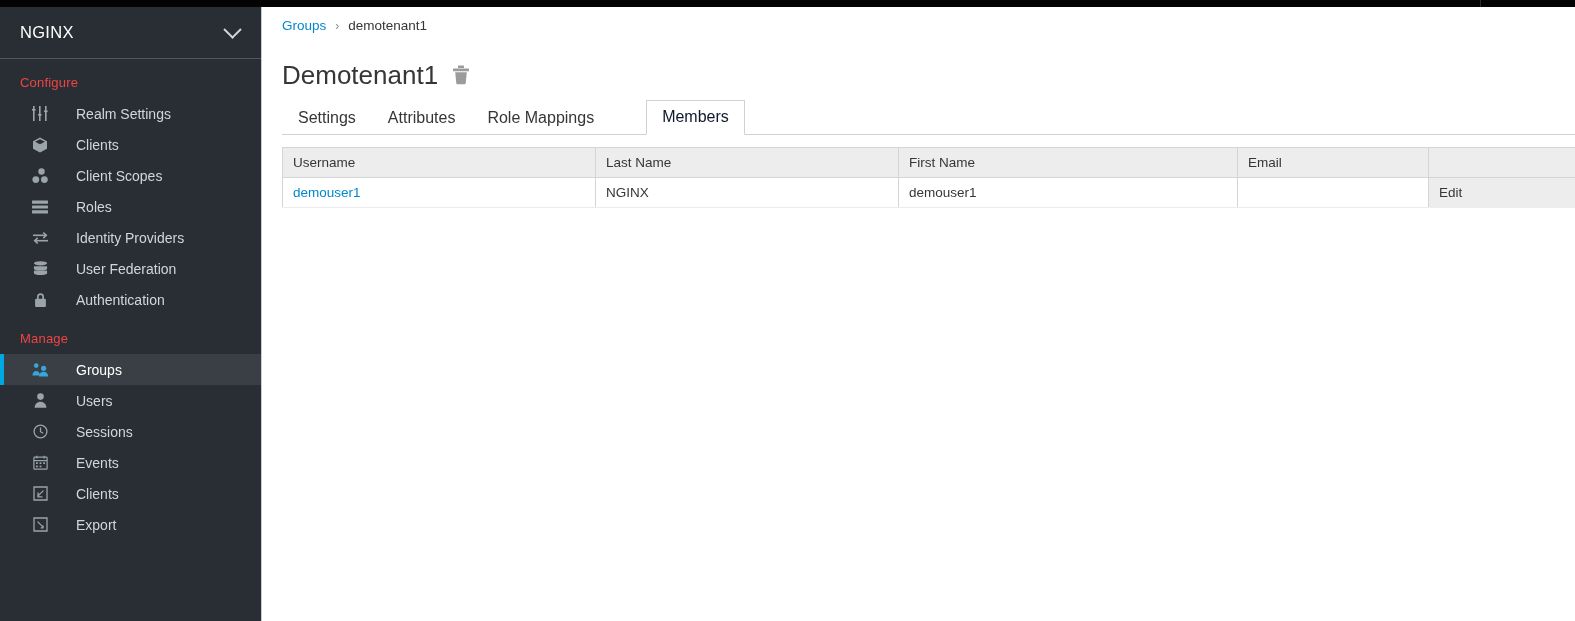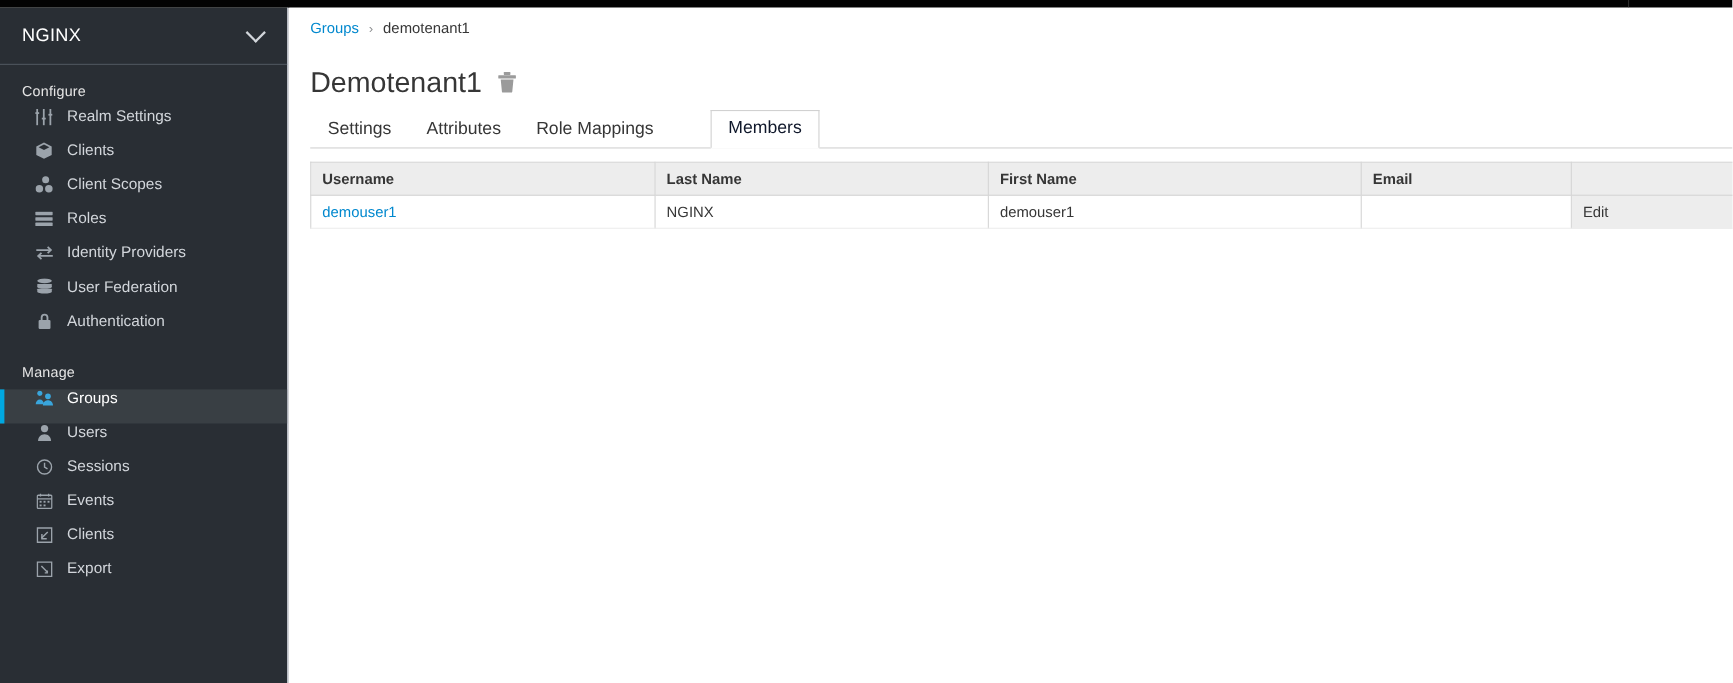--- a/index.html
+++ b/index.html
@@ -59,34 +59,35 @@
   .chevron-down {
     width: 11px; height: 11px;
     border-right: 2px solid #d2d6db;
     border-bottom: 2px solid #d2d6db;
     transform: rotate(45deg) translate(-2px,-2px);
     margin-right: 4px;
   }
 
   .nav-section-title {
     font-size: 13px;
-    color: #e5e5e5;
+    color: #ef4444;
     padding: 16px 0 8px 20px;
     letter-spacing: 0.2px;
   }
   .nav-item {
     height: 31px;
     display: flex;
-    align-items: flex-start;
+    align-items: center;
     padding-left: 30px;
     font-size: 14px;
     color: #d2d6db;
     cursor: pointer;
     position: relative;
     box-sizing: border-box;
+    gap: 15px;
   }
   .nav-item.active {
     background: #393f44;
     color: #ffffff;
   }
   .nav-item.active::before {
     content: "";
     position: absolute;
     left: 0; top: 0;
     width: 4px; height: 100%;
@@ -190,21 +191,21 @@
     position: absolute;
     left: 19px; top: 140px;
     width: 1293px;
     border-collapse: collapse;
     font-size: 13.5px;
     table-layout: fixed;
   }
   #members-table th {
     background: #ededed;
     color: #363636;
-    font-weight: bold;
+    font-weight: normal;
     text-align: left;
     padding: 7px 10px;
     border: 1px solid #d5d5d5;
     height: 18px;
     box-sizing: border-box;
   }
   #members-table td {
     background: #ffffff;
     color: #363636;
     text-align: left;

